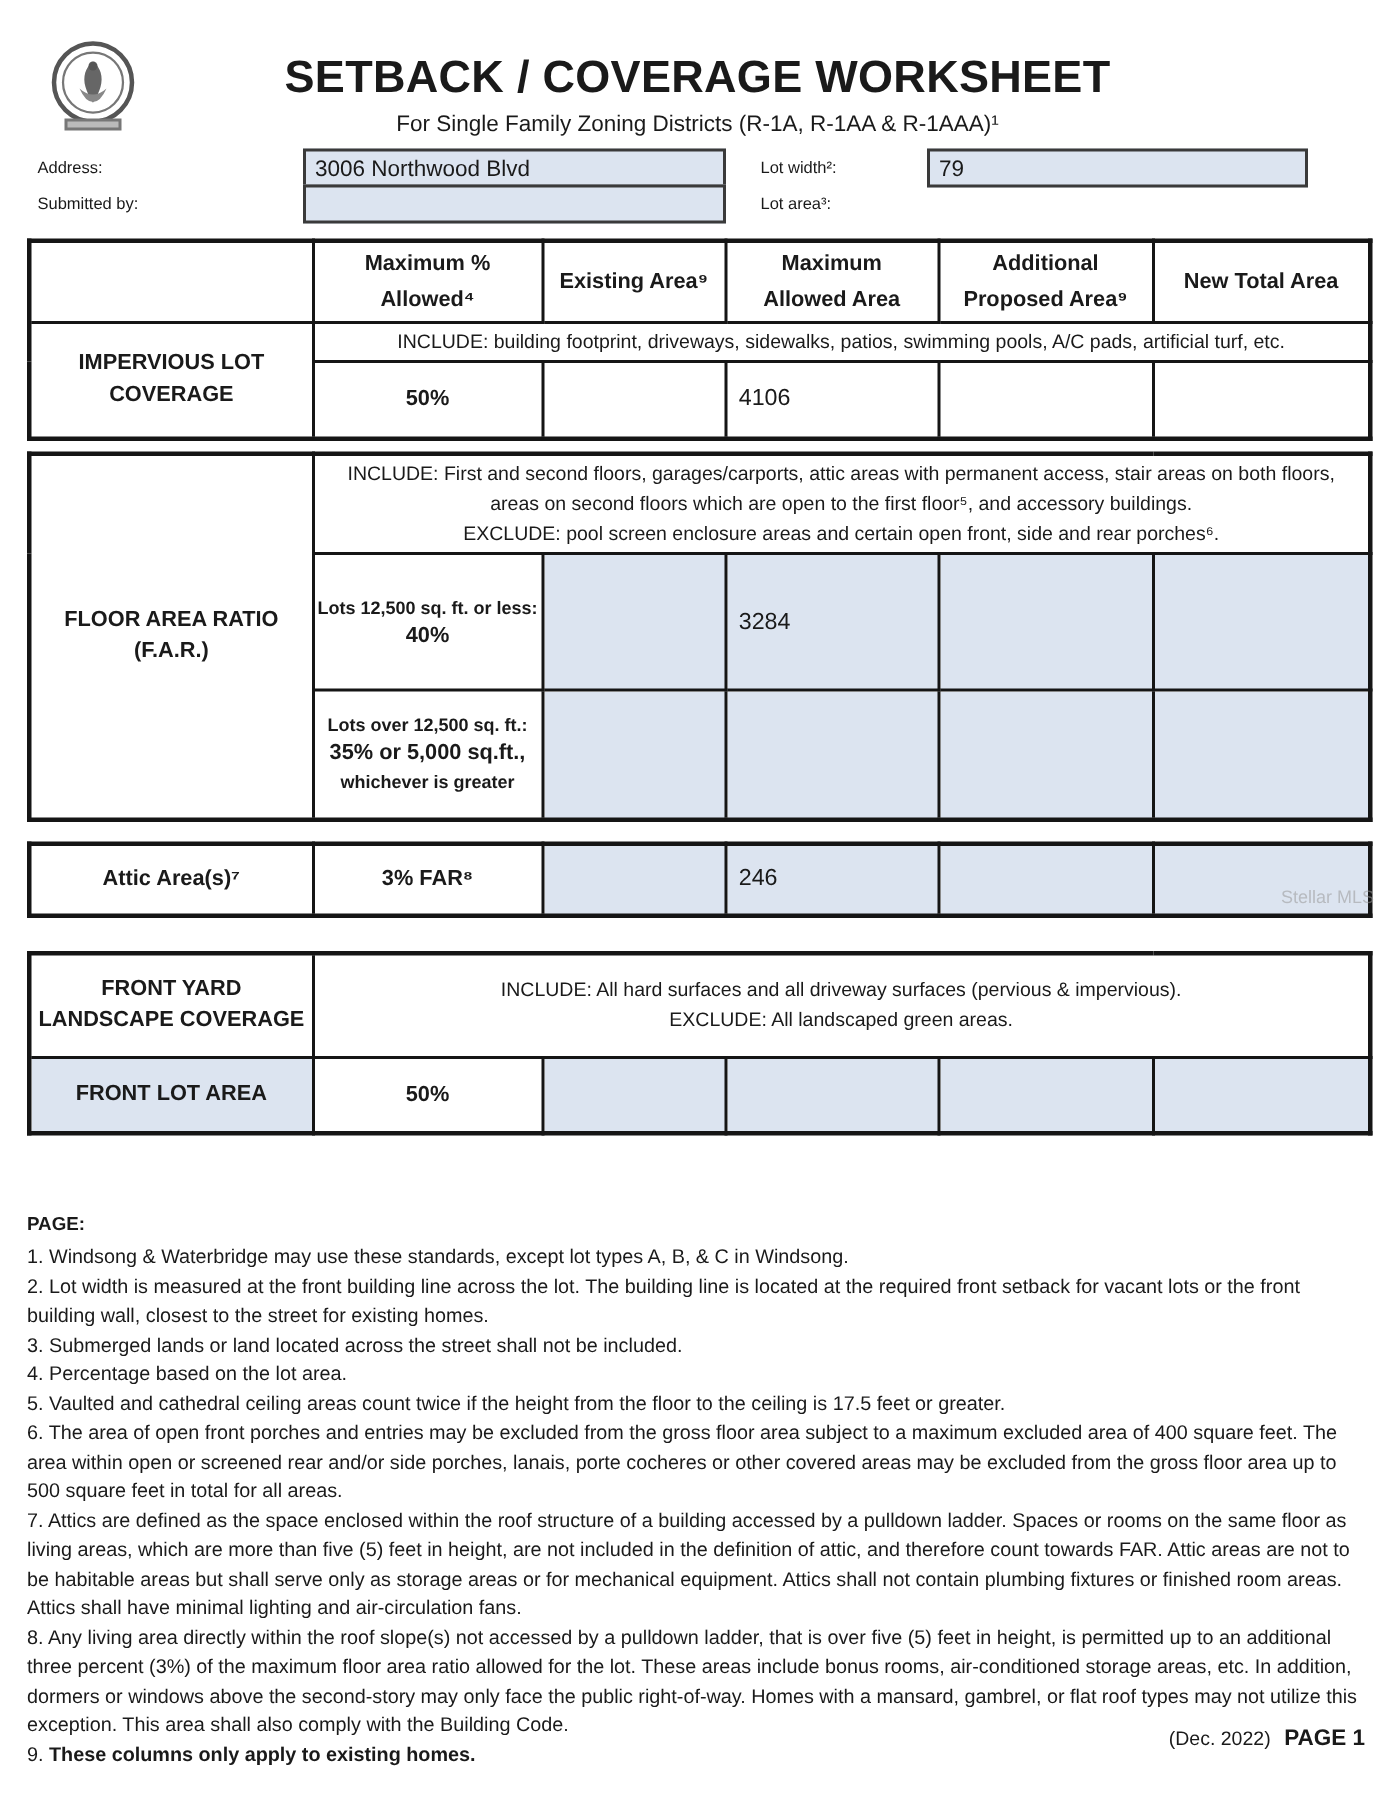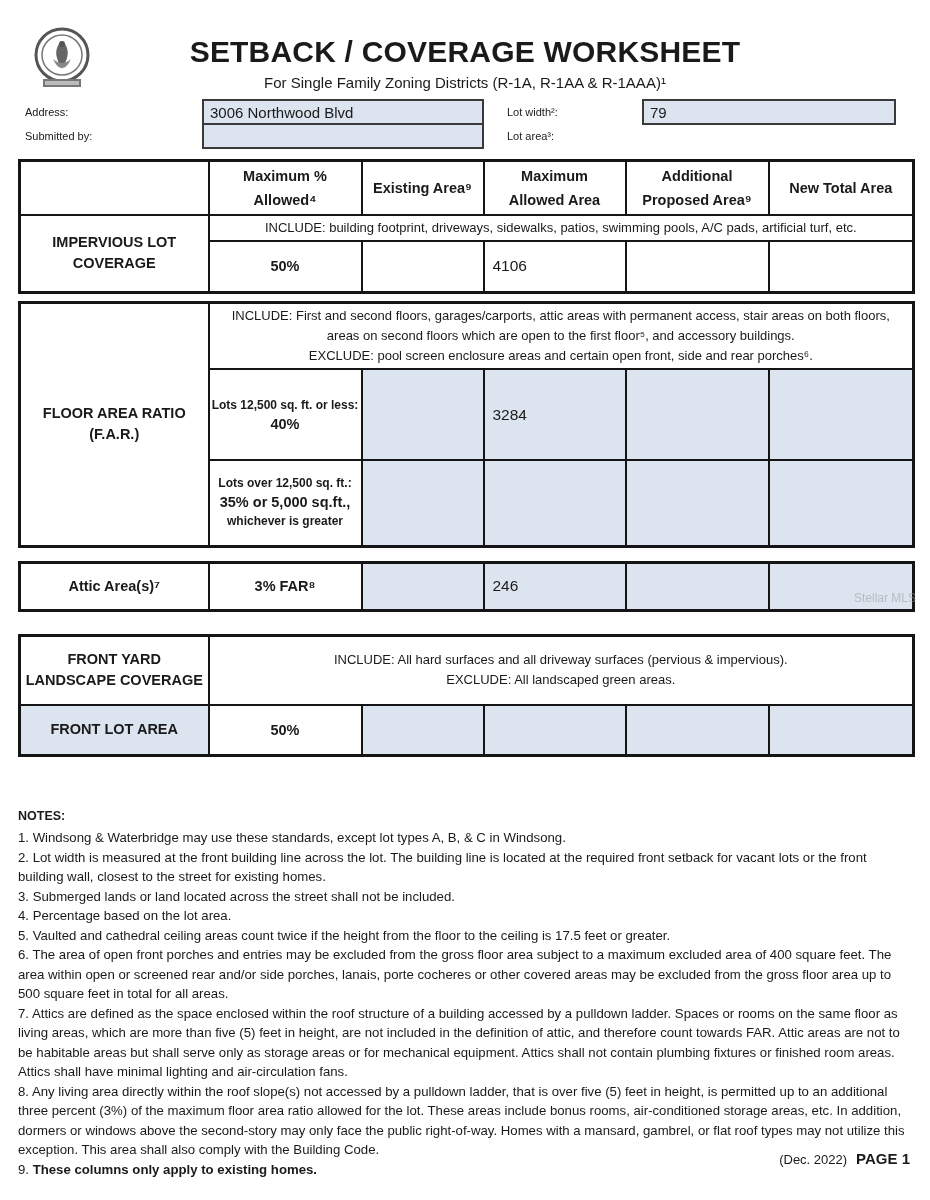--- a/index.html
+++ b/index.html
@@ -20,21 +20,21 @@
   .subtitle { margin-top: 5px; text-align: center; font-size: 15px; }
   
   .form-block { margin: 8px 18px 0 18px; }
   .form-row { display: flex; align-items: stretch; height: 26px; }
   .form-row + .form-row { margin-top: -2px; }
   .flabel { font-weight: normal; font-size: 11px; display: flex; align-items: center; padding-left: 7px; }
   .w1 { width: 184px; }
   .w2 { width: 282px; }
   .fgap { width: 16px; }
   .w3 { width: 118px; }
-  .w4 { width: 254px; margin-left: 24px; }
+  .w4 { width: 254px; }
   .fbox {
     background: #dce4f0;
     border: 2px solid #3a3a3a;
     font-size: 15px;
     display: flex; align-items: center;
     padding-left: 6px;
   }
   
   table { border-collapse: collapse; table-layout: fixed; width: 894px; margin-left: 18px; }
   .tbl { border: 3px solid #151515; }
@@ -213,21 +213,21 @@
       <td class="pct">50%</td>
       <td class="val shaded"></td>
       <td class="val shaded"></td>
       <td class="val shaded"></td>
       <td class="val shaded"></td>
     </tr>
   </tbody>
     </table>
 
   <div class="notes">
-    <div class="notes-heading">NOTES:</div>
+    <div class="notes-heading">PAGE:</div>
     <div>1. Windsong &amp; Waterbridge may use these standards, except lot types A, B, &amp; C in Windsong.</div>
     <div>2. Lot width is measured at the front building line across the lot. The building line is located at the required front setback for vacant lots or the front building wall, closest to the street for existing homes.</div>
     <div>3. Submerged lands or land located across the street shall not be included.</div>
     <div>4. Percentage based on the lot area.</div>
     <div>5. Vaulted and cathedral ceiling areas count twice if the height from the floor to the ceiling is 17.5 feet or greater.</div>
     <div>6. The area of open front porches and entries may be excluded from the gross floor area subject to a maximum excluded area of 400 square feet. The area within open or screened rear and/or side porches, lanais, porte cocheres or other covered areas may be excluded from the gross floor area up to 500 square feet in total for all areas.</div>
     <div>7. Attics are defined as the space enclosed within the roof structure of a building accessed by a pulldown ladder. Spaces or rooms on the same floor as living areas, which are more than five (5) feet in height, are not included in the definition of attic, and therefore count towards FAR. Attic areas are not to be habitable areas but shall serve only as storage areas or for mechanical equipment. Attics shall not contain plumbing fixtures or finished room areas. Attics shall have minimal lighting and air-circulation fans.</div>
     <div>8. Any living area directly within the roof slope(s) not accessed by a pulldown ladder, that is over five (5) feet in height, is permitted up to an additional three percent (3%) of the maximum floor area ratio allowed for the lot. These areas include bonus rooms, air-conditioned storage areas, etc. In addition, dormers or windows above the second-story may only face the public right-of-way. Homes with a mansard, gambrel, or flat roof types may not utilize this exception. This area shall also comply with the Building Code.</div>
     <div><span>9.</span> <span class="note-bold">These columns only apply to existing homes.</span></div>
   </div>

